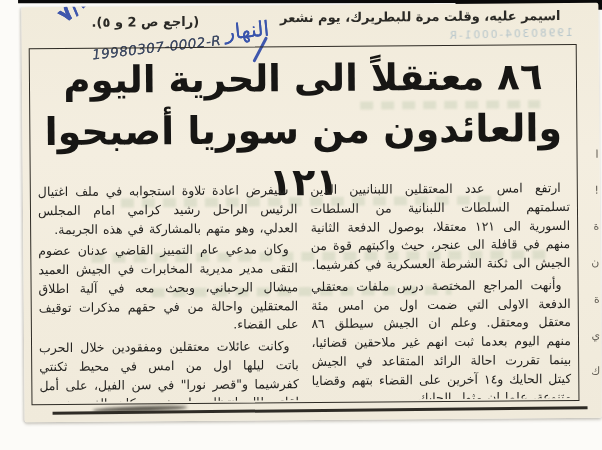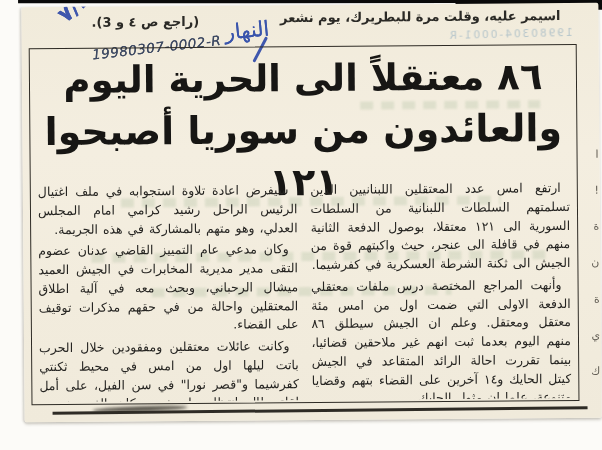--- a/index.html
+++ b/index.html
@@ -84,21 +84,21 @@
   .bs4{left:330px;top:55px;width:180px;height:8px;}
 </style>
 </head>
 <body>
 
 <div class="edge-bar"></div>
 
 <div class="clipping">
 
   <div class="strip-text strip-right" dir="rtl">اسيمر عليه، وقلت مرة للبطريرك، يوم نشعر</div>
-  <div class="strip-text strip-left" dir="rtl">(راجع ص ٤ و 3).</div>
+  <div class="strip-text strip-left" dir="rtl">(راجع ص 2 و ٥).</div>
 
   <div class="hw-date" dir="rtl">٧/٣/٩٨</div>
   <div class="hw-ref">19980307-0002-R</div>
   <div class="hw-name" dir="rtl">النهار</div>
   <div class="pen-stroke"></div>
   <div class="bleed-ref">19980304-0001-R</div>
 
   <div class="article-box">
     <div class="bleed-smudge bs4"></div>
     <div class="headline" dir="rtl">

